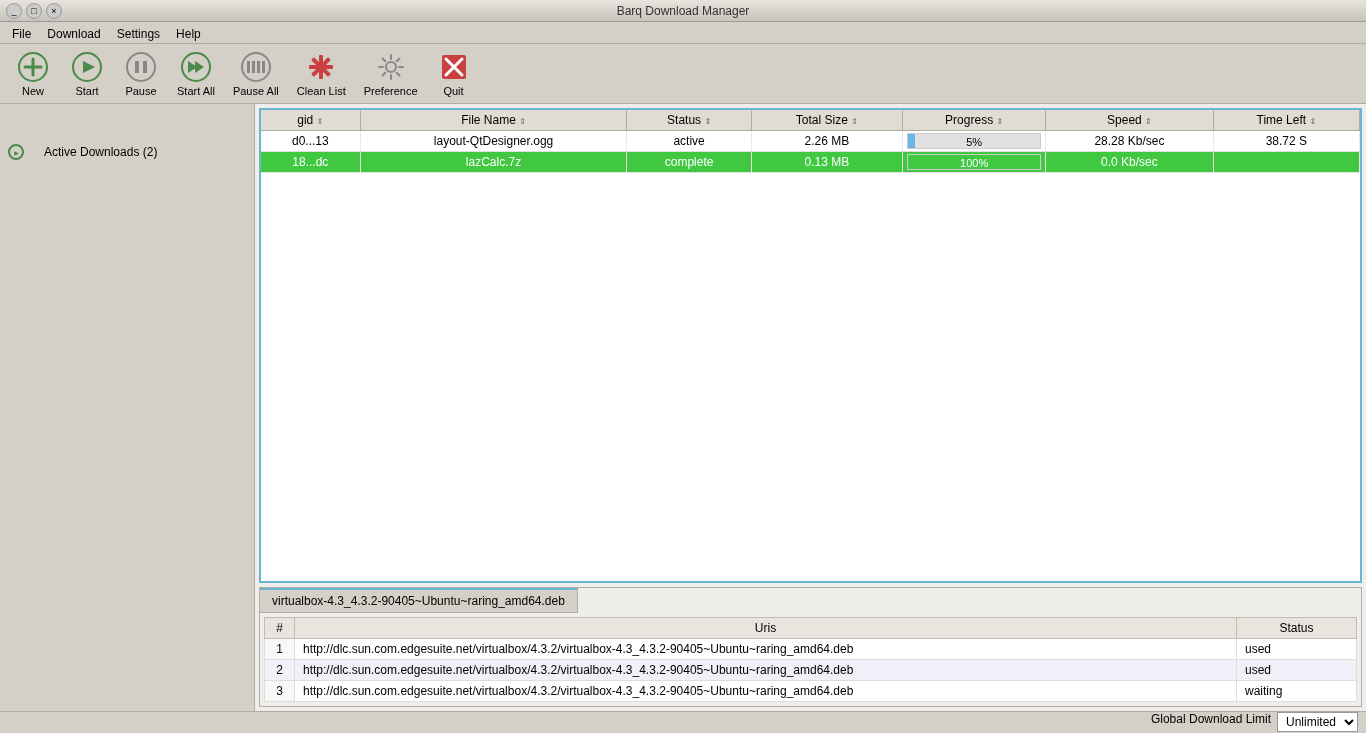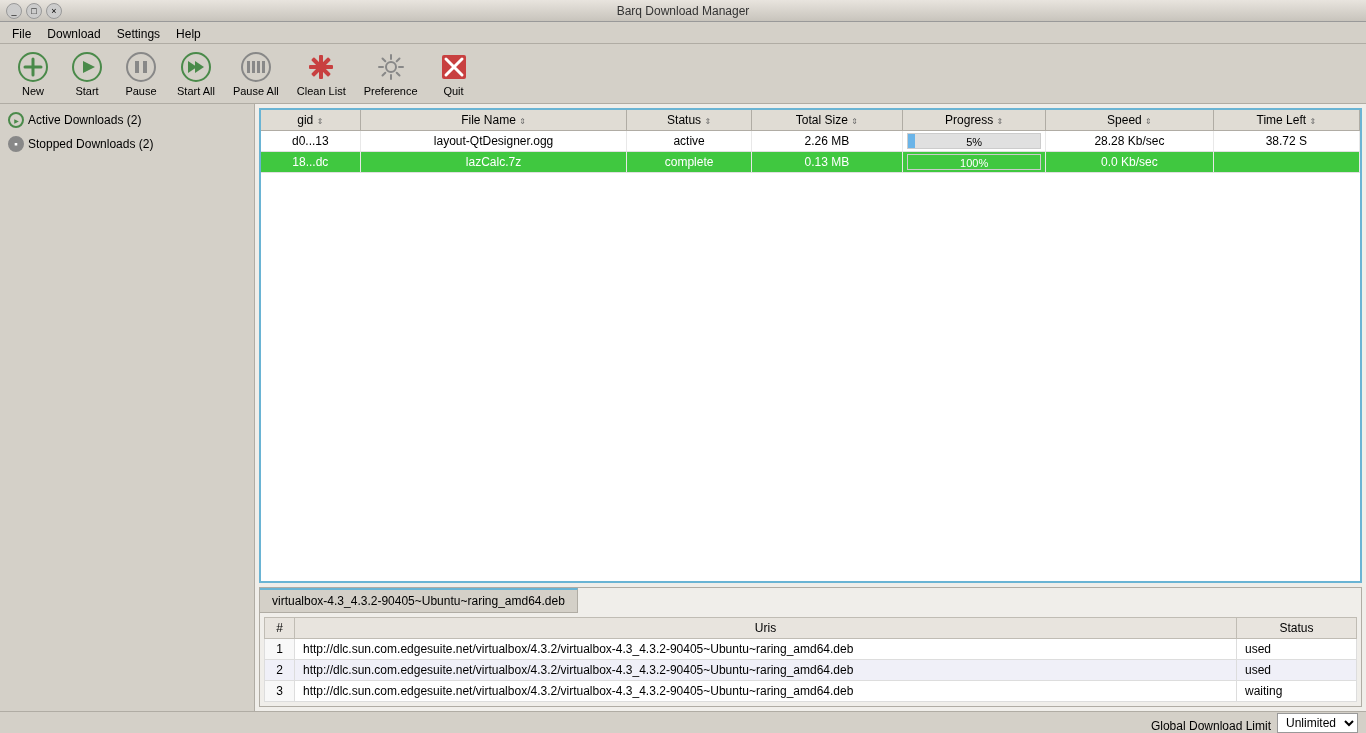--- a/index.html
+++ b/index.html
@@ -105,21 +105,22 @@
       background: #d4d0c8;
       border-right: 1px solid #b0aca4;
       padding: 4px 0;
     }
     .sidebar-item {
       display: flex;
       align-items: center;
       padding: 4px 8px;
       cursor: pointer;
       font-size: 12px;
-      gap: 4px;
+      gap: 20px;
+      margin-top: 32px;
     }
     .sidebar-icon {
       width: 16px; height: 16px;
       border-radius: 50%;
       border: 2px solid;
       display: flex; align-items: center; justify-content: center;
     }
     .sidebar-icon.green { border-color: #4a8a4a; }
     .sidebar-icon.green::after { content: '▶'; font-size: 6px; color: #4a8a4a; margin-left: 1px; }
     .sidebar-icon.orange { border-color: #cc8800; background: #cc8800; }
@@ -240,21 +241,21 @@
       background: #f8f8f8;
     }
     table.detail-table tr:nth-child(even) td { background: #f0f0f8; }
 
     
     .status-bar {
       height: 22px;
       background: #d4d0c8;
       border-top: 1px solid #b0aca4;
       display: flex;
-      align-items: flex-end;
+      align-items: flex-start;
       justify-content: flex-end;
       padding: 0 8px;
       gap: 6px;
       font-size: 12px;
     }
     .status-bar select {
       font-size: 12px;
       padding: 1px 4px;
       border: 1px solid #999;
       background: #ffffff;
@@ -368,24 +369,20 @@
     <span>Quit</span>
   </div>
 </div>
 
 <div class="main-layout">
 
   <div class="sidebar">
     <div class="sidebar-item">
       <div class="sidebar-icon green"></div>
       <span>Active Downloads (2)</span>
-    </div>
-    <div class="sidebar-item">
-      <div class="sidebar-icon gray"></div>
-      <span>Stopped Downloads (2)</span>
     </div>
   </div>
 
   <div class="content-area">
 
     <div class="downloads-table-container">
       <table class="downloads-table">
         <thead>
           <tr>
             <th>

